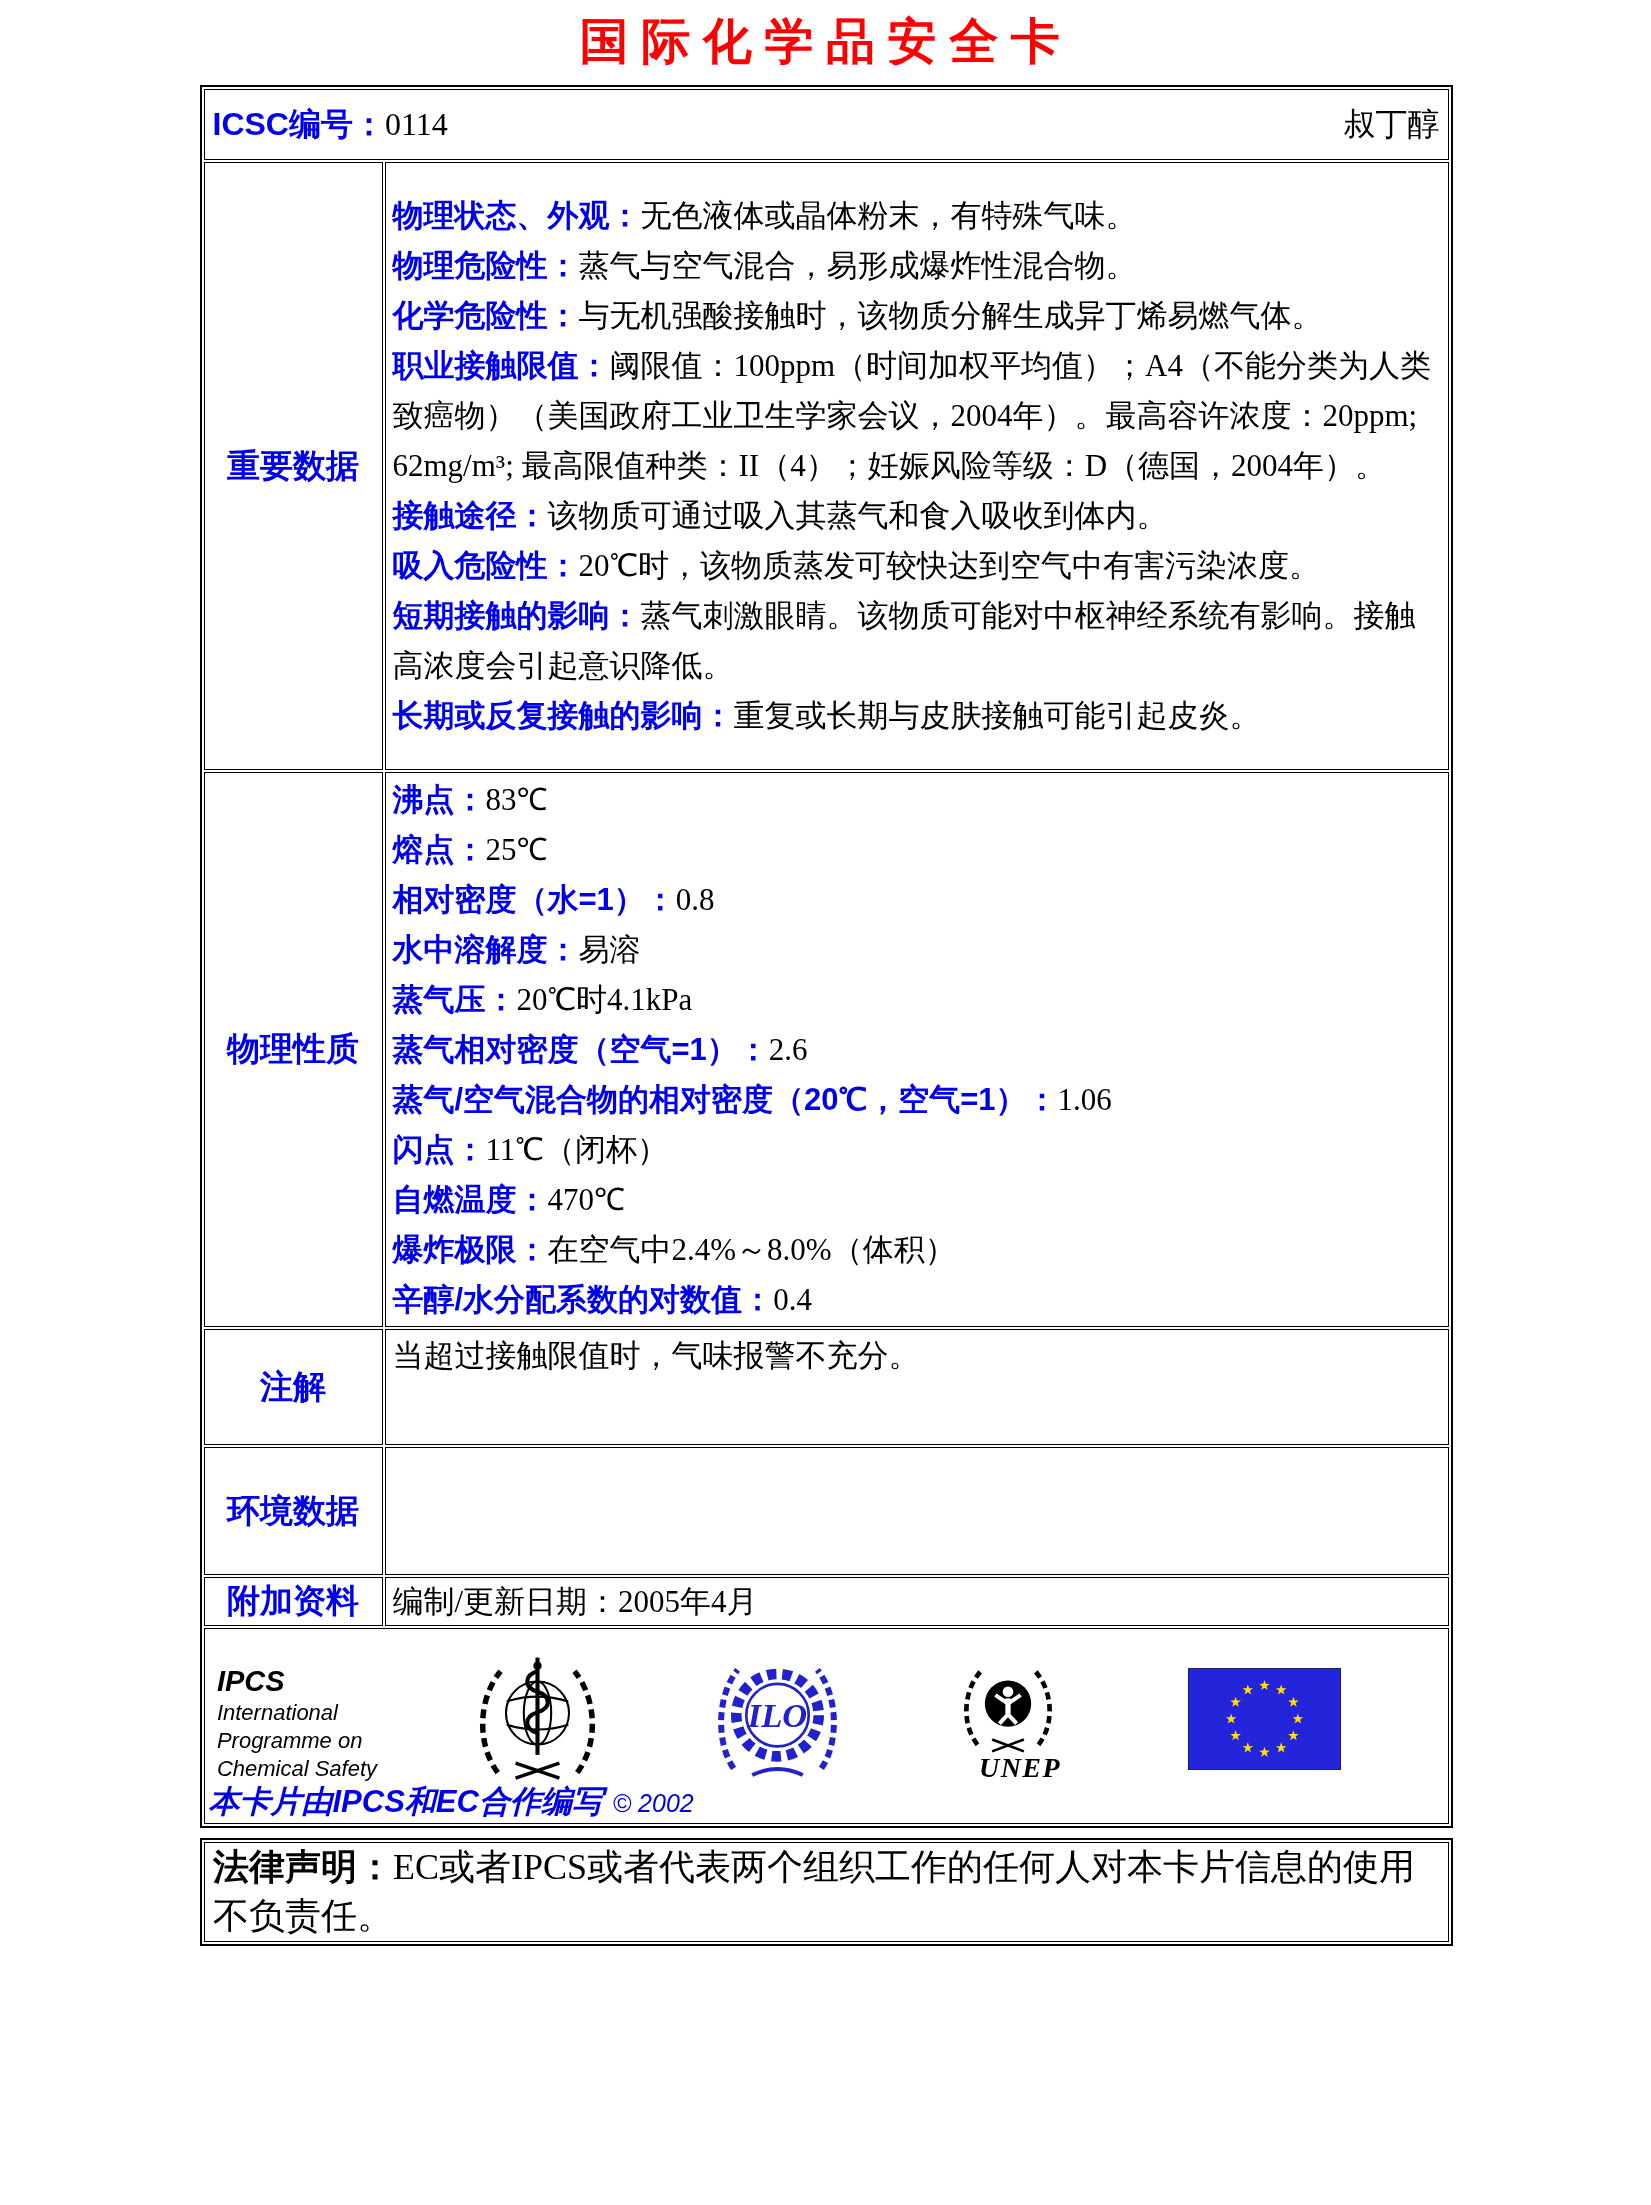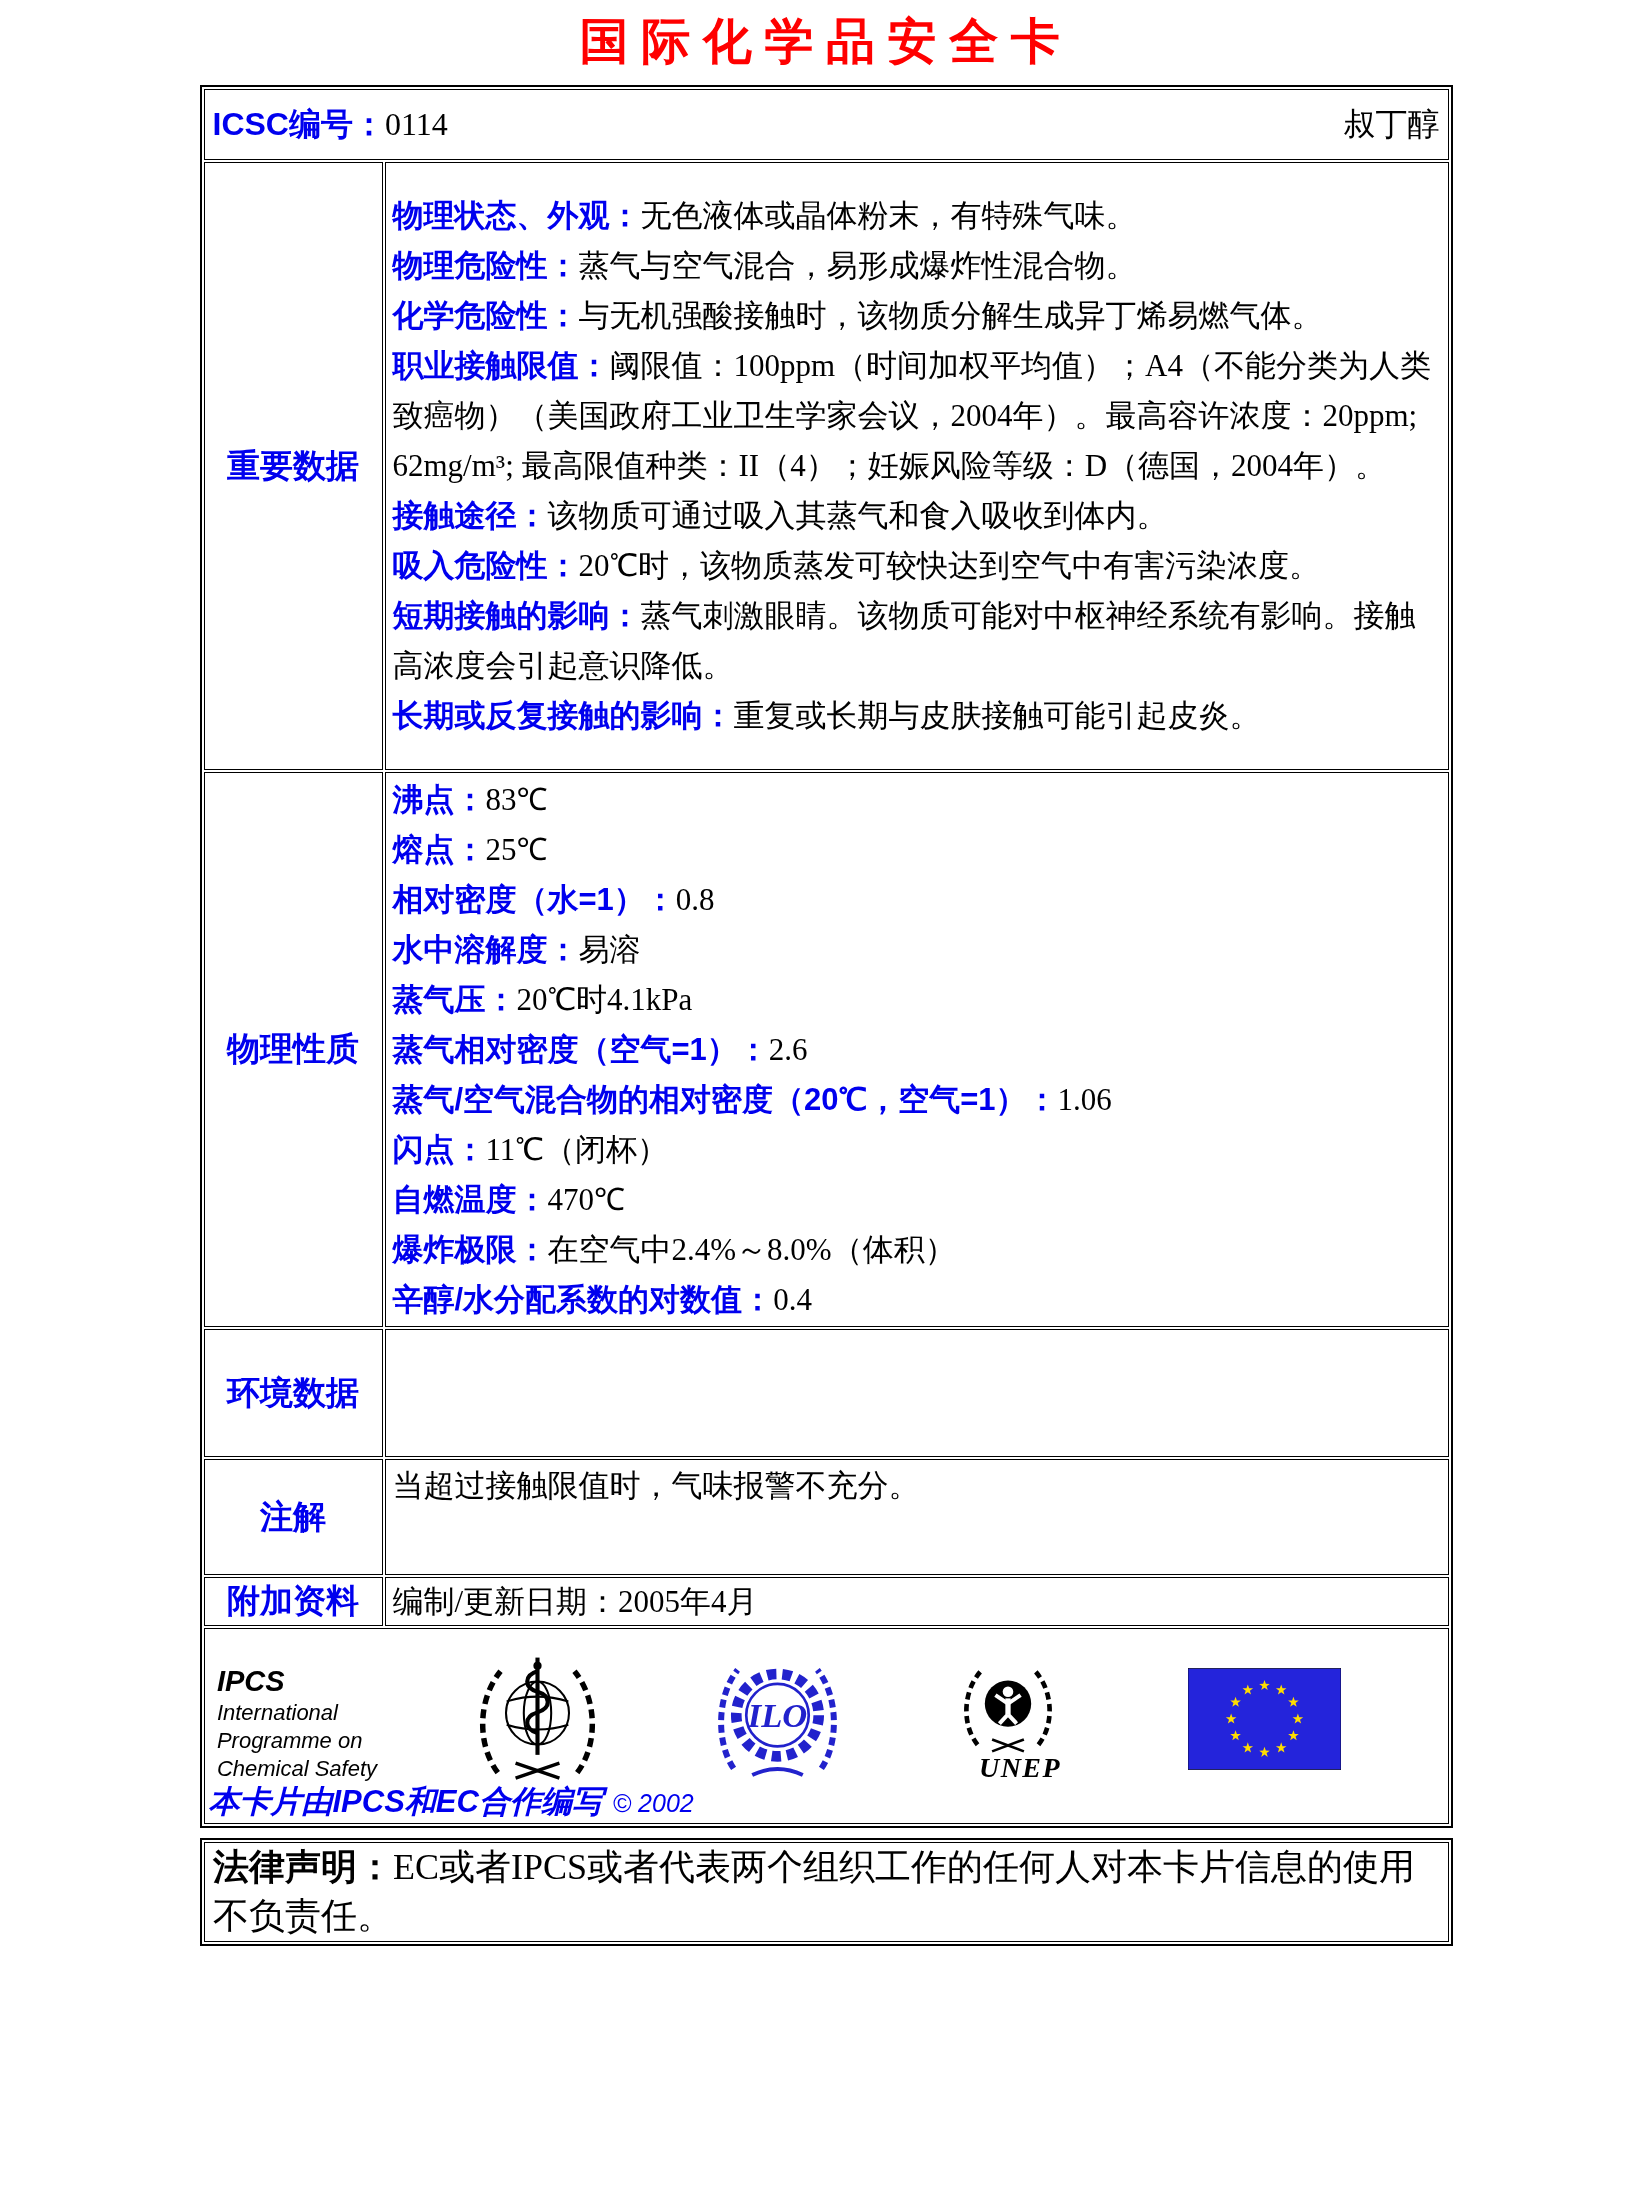--- a/index.html
+++ b/index.html
@@ -168,29 +168,29 @@
         <p class="item"><span class="blue-label">蒸气相对密度（空气=1）：</span><span>2.6</span></p>
         <p class="item"><span class="blue-label">蒸气/空气混合物的相对密度（20℃，空气=1）：</span><span>1.06</span></p>
         <p class="item"><span class="blue-label">闪点：</span><span>11℃（闭杯）</span></p>
         <p class="item"><span class="blue-label">自燃温度：</span><span>470℃</span></p>
         <p class="item"><span class="blue-label">爆炸极限：</span><span>在空气中2.4%～8.0%（体积）</span></p>
         <p class="item"><span class="blue-label">辛醇/水分配系数的对数值：</span><span>0.4</span></p>
       </td>
     </tr>
 
     <tr>
-      <td class="label-cell" style="height:124px;">环境数据</td>
-      <td class="content-cell"></td>
-    </tr>
-
-    <tr>
       <td class="label-cell" style="height:112px;">注解</td>
       <td class="content-cell notes-cell">
         <p class="item">当超过接触限值时，气味报警不充分。</p>
       </td>
+    </tr>
+
+    <tr>
+      <td class="label-cell" style="height:124px;">环境数据</td>
+      <td class="content-cell"></td>
     </tr>
 
     <tr>
       <td class="label-cell" style="height:45px;">附加资料</td>
       <td class="content-cell">编制/更新日期：2005年4月</td>
     </tr>
 
     <tr>
       <td colspan="2" class="logos-cell">
         <div class="logos-wrap">

